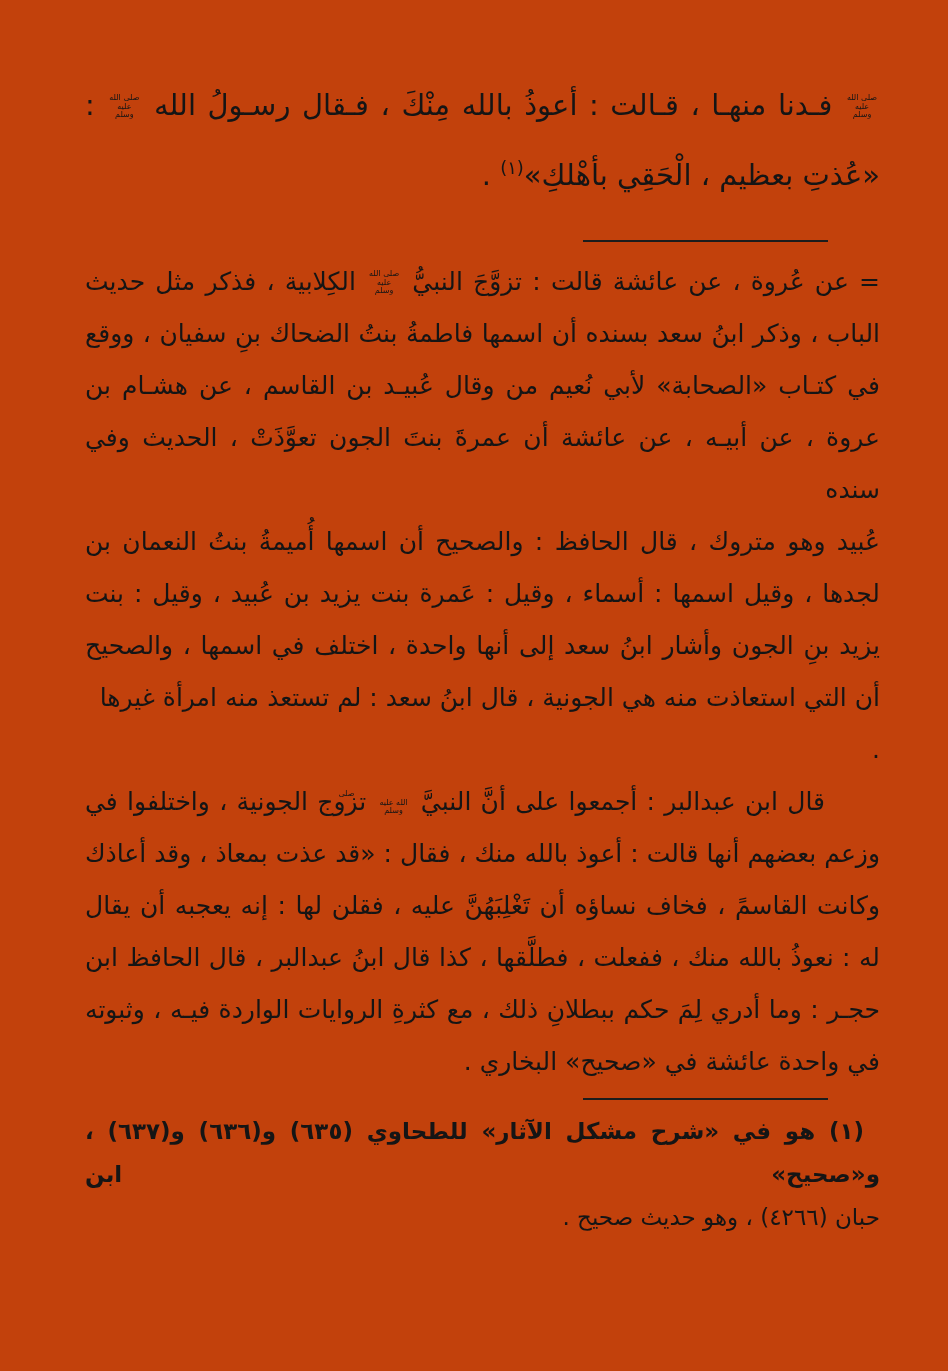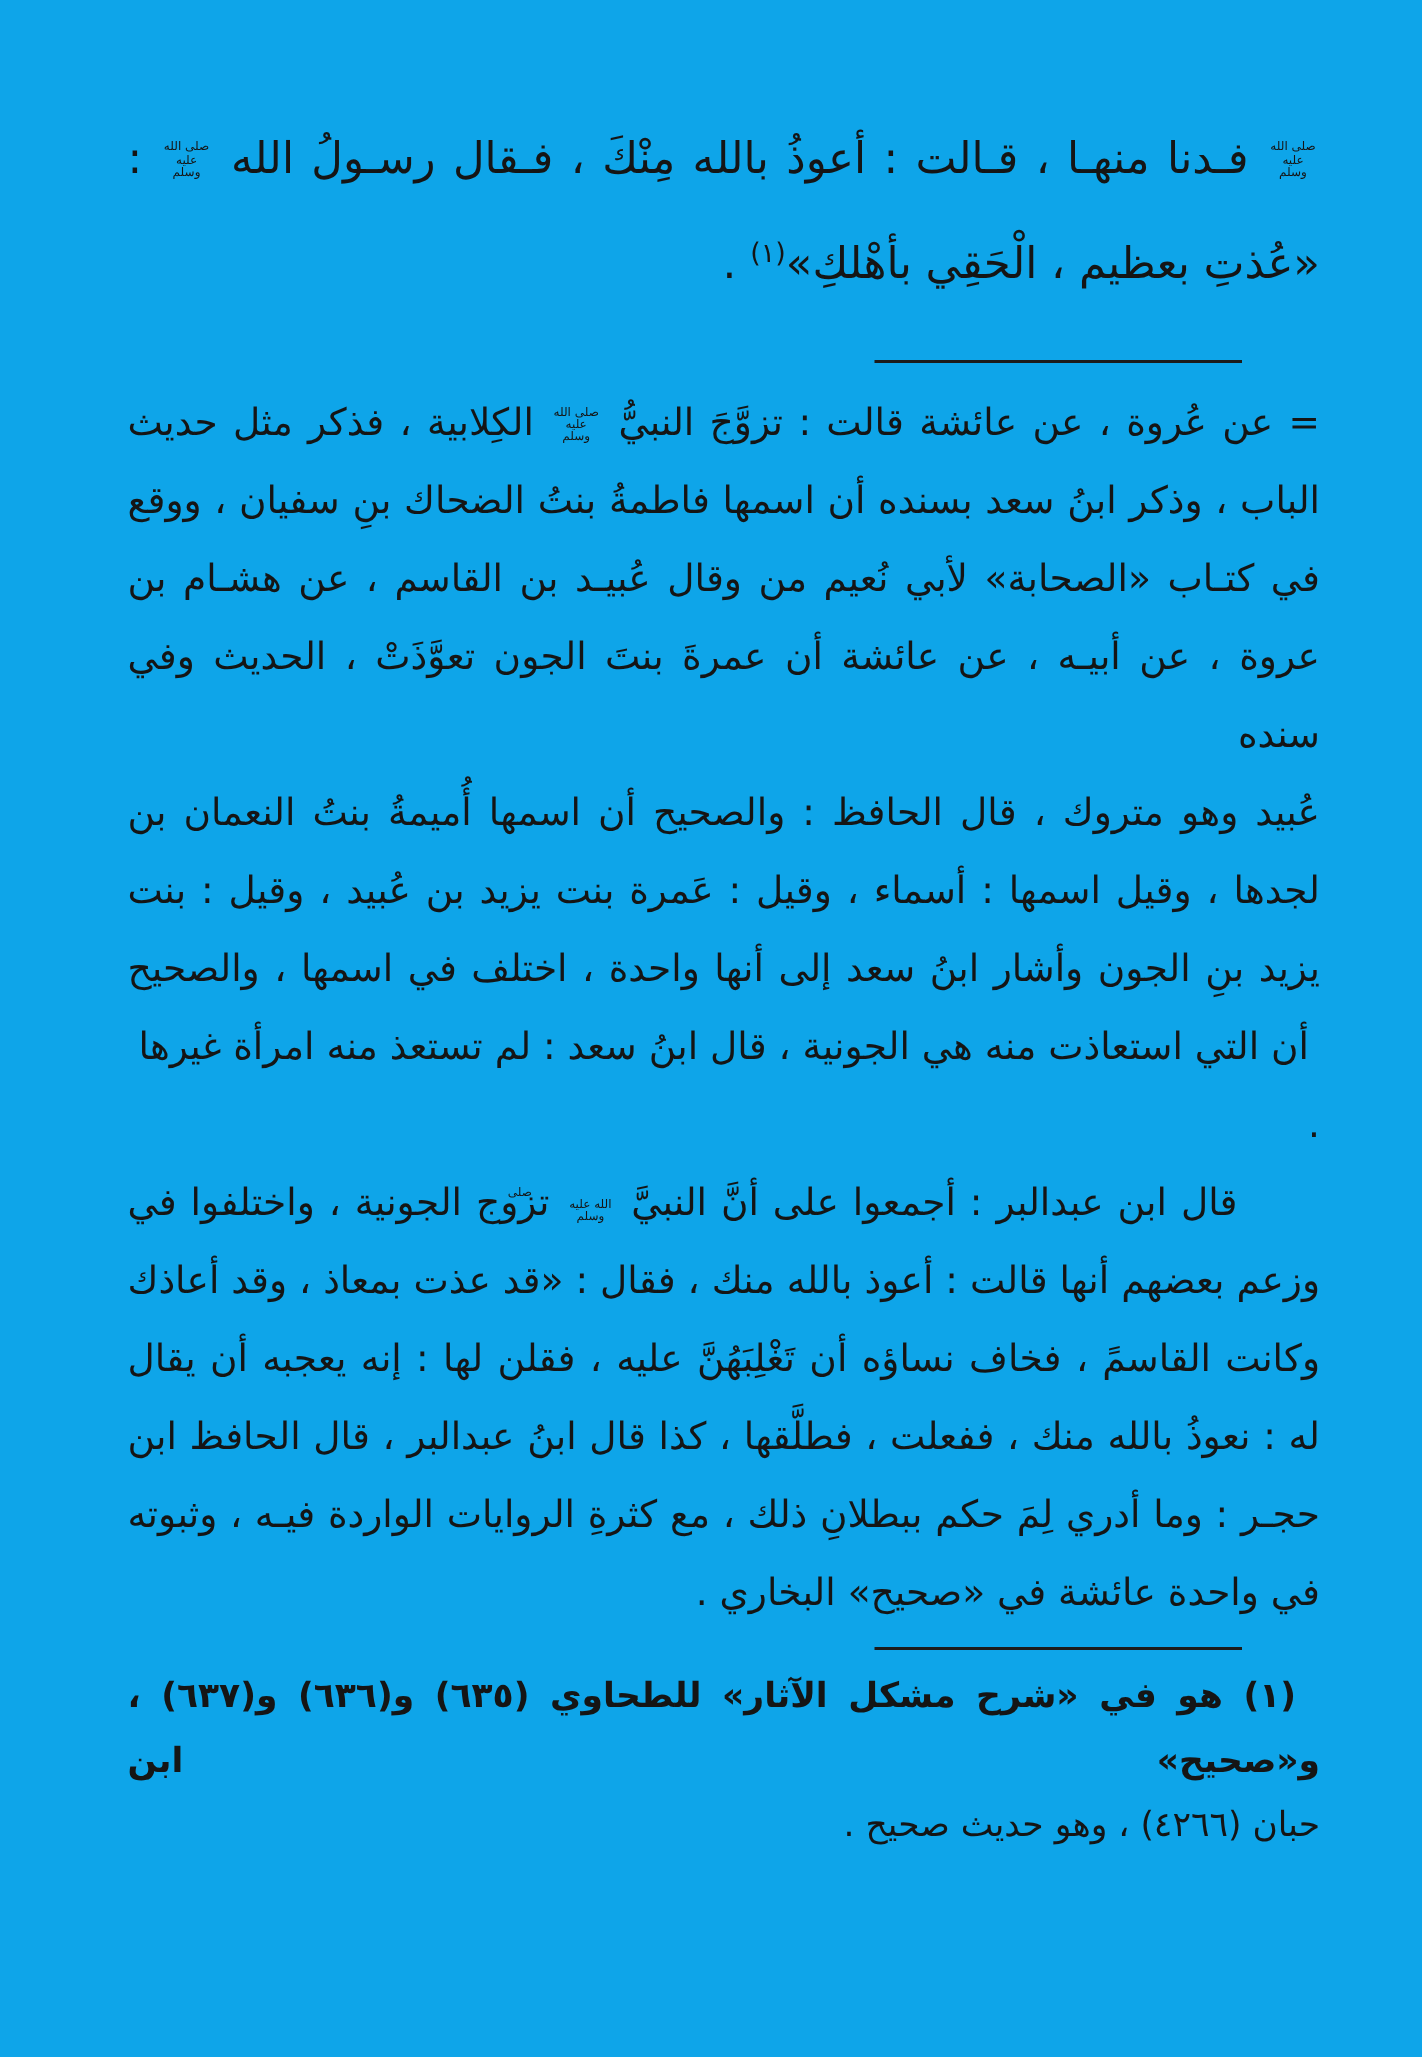--- a/index.html
+++ b/index.html
@@ -5,21 +5,21 @@
   html, body {
     margin: 0;
     padding: 0;
     background: #e8e8e6;
   }
   .page {
     position: relative;
     width: 948px;
     height: 1371px;
     margin: 0 auto;
-    background: #0ea5e9;
+    background: #c2410c;
     color: #151515;
     font-family: "DejaVu Sans", sans-serif;
     direction: rtl;
     overflow: hidden;
     box-sizing: border-box;
     padding-top: 70px;
   }
   .text-col {
     margin-right: 68px;
     margin-left: 85px; 
@@ -29,21 +29,21 @@
     white-space: normal;
     overflow: hidden;
   }
   
   .j {
     text-align: justify;
     text-align-last: justify;
   }
   
   .last {
-    text-align: center;
+    text-align: right;
     text-align-last: right;
   }
   .mq { font-size: 29px; line-height: 70px; }          
   .bl { font-size: 25px; line-height: 52px; }          
   .fn { font-size: 23px; line-height: 43px; }          
   .indent { text-indent: 55px; }
   .fn-first { text-indent: 16px; font-weight: bold; }
   .separator {
     height: 2px;
     background: #1c1c1c;

